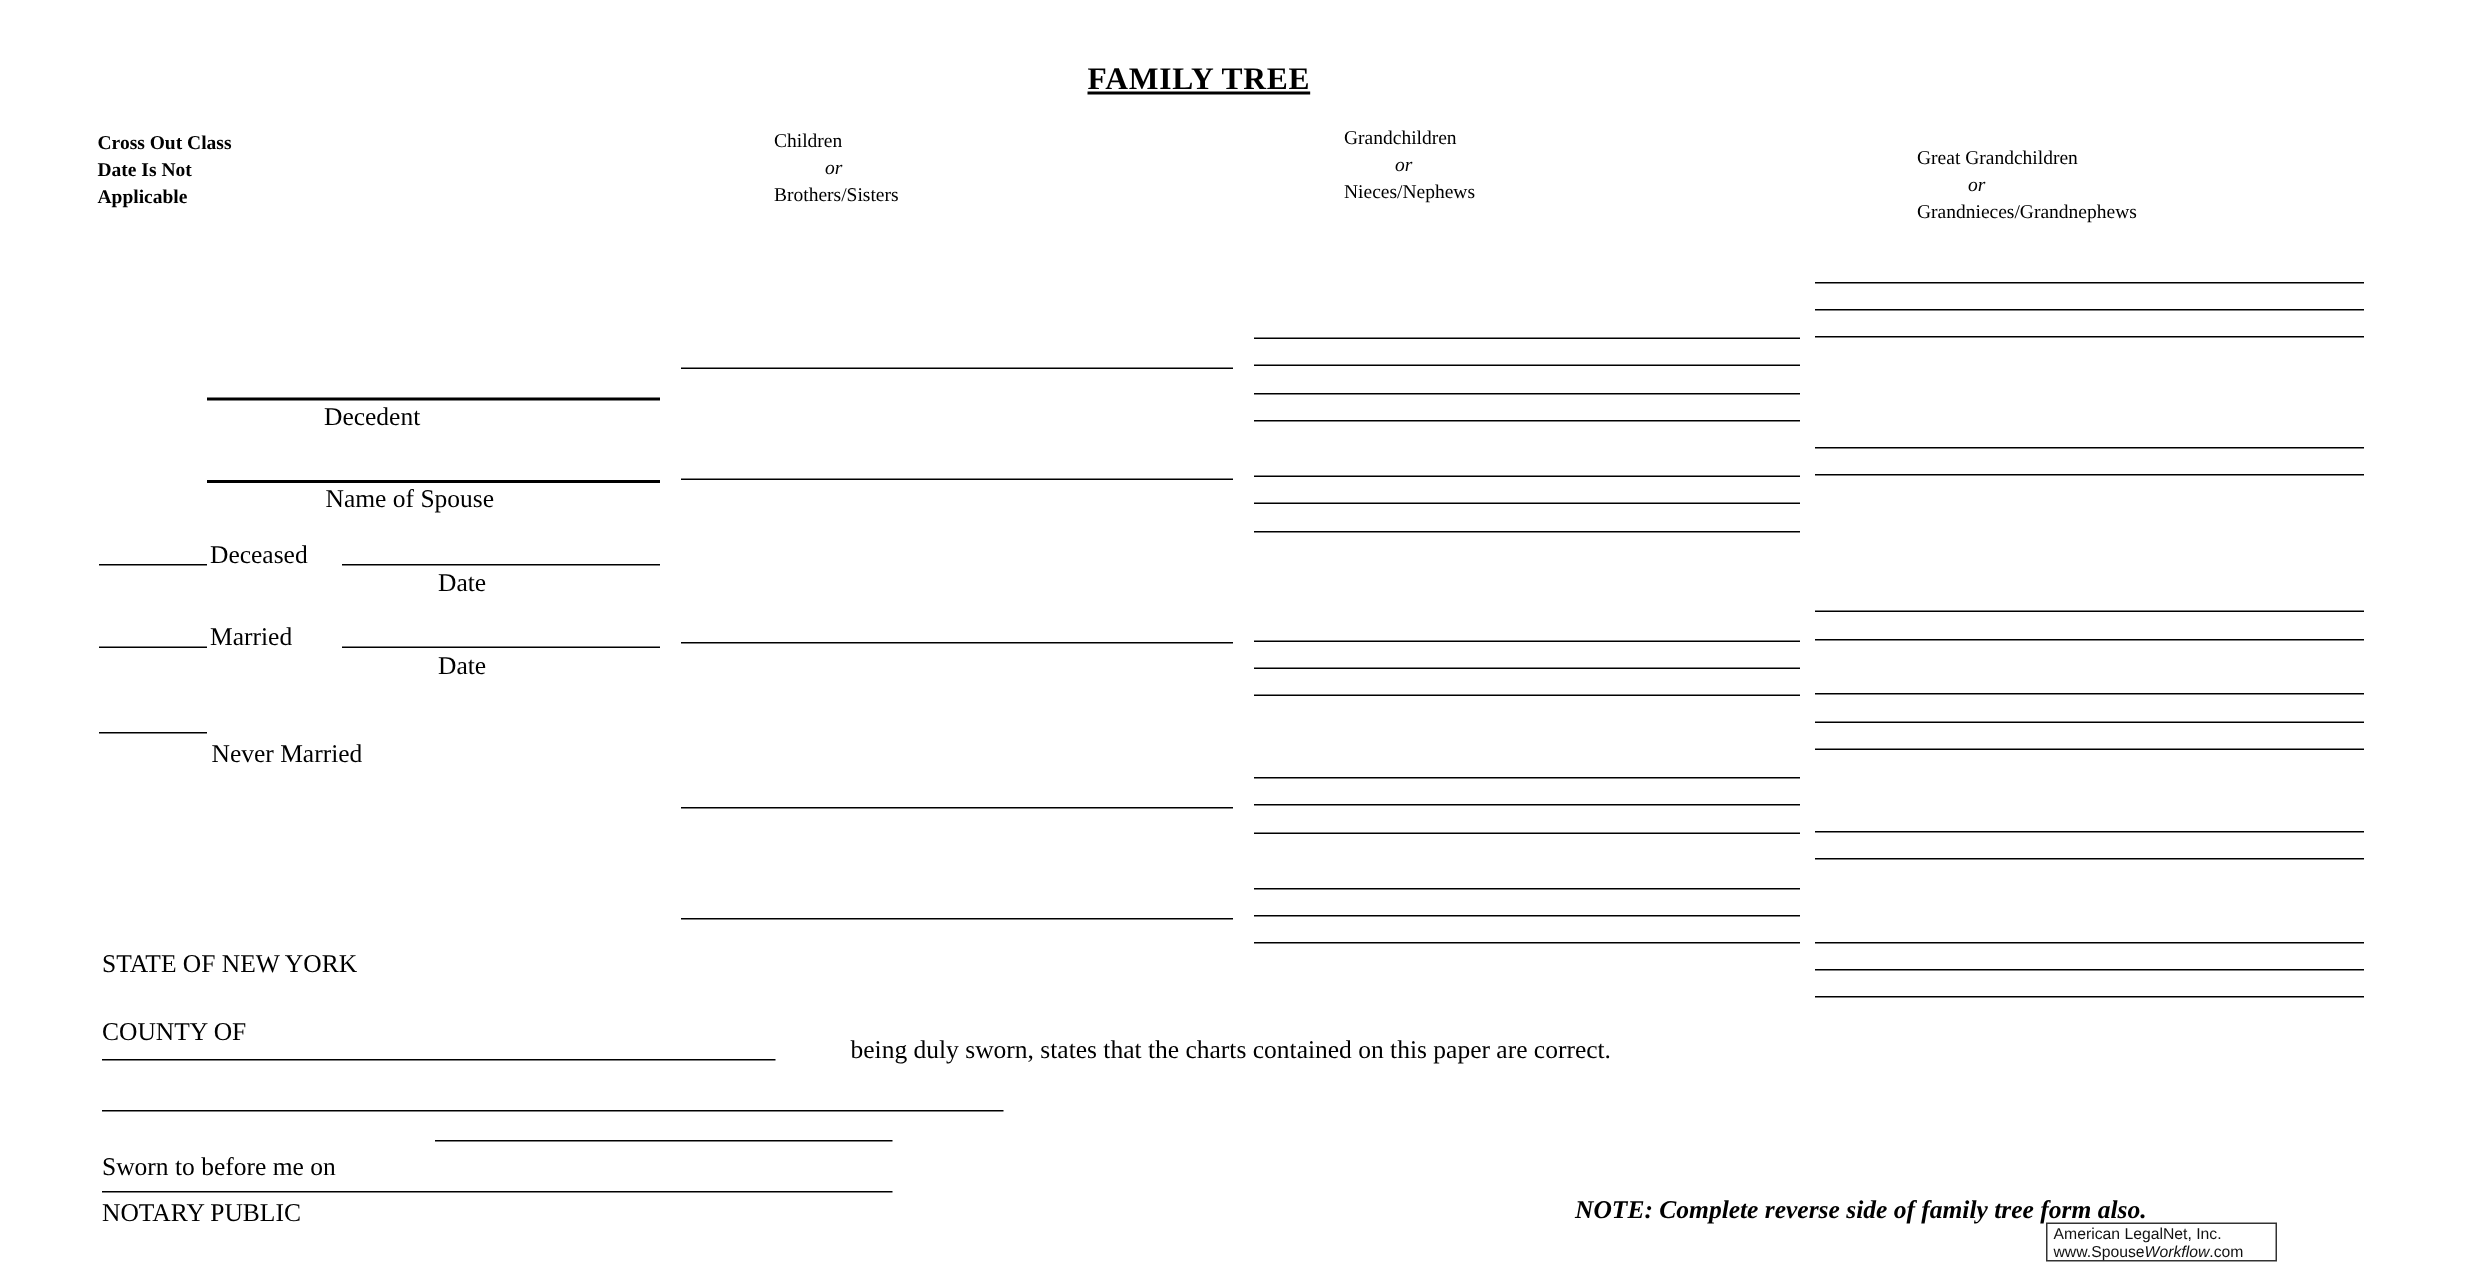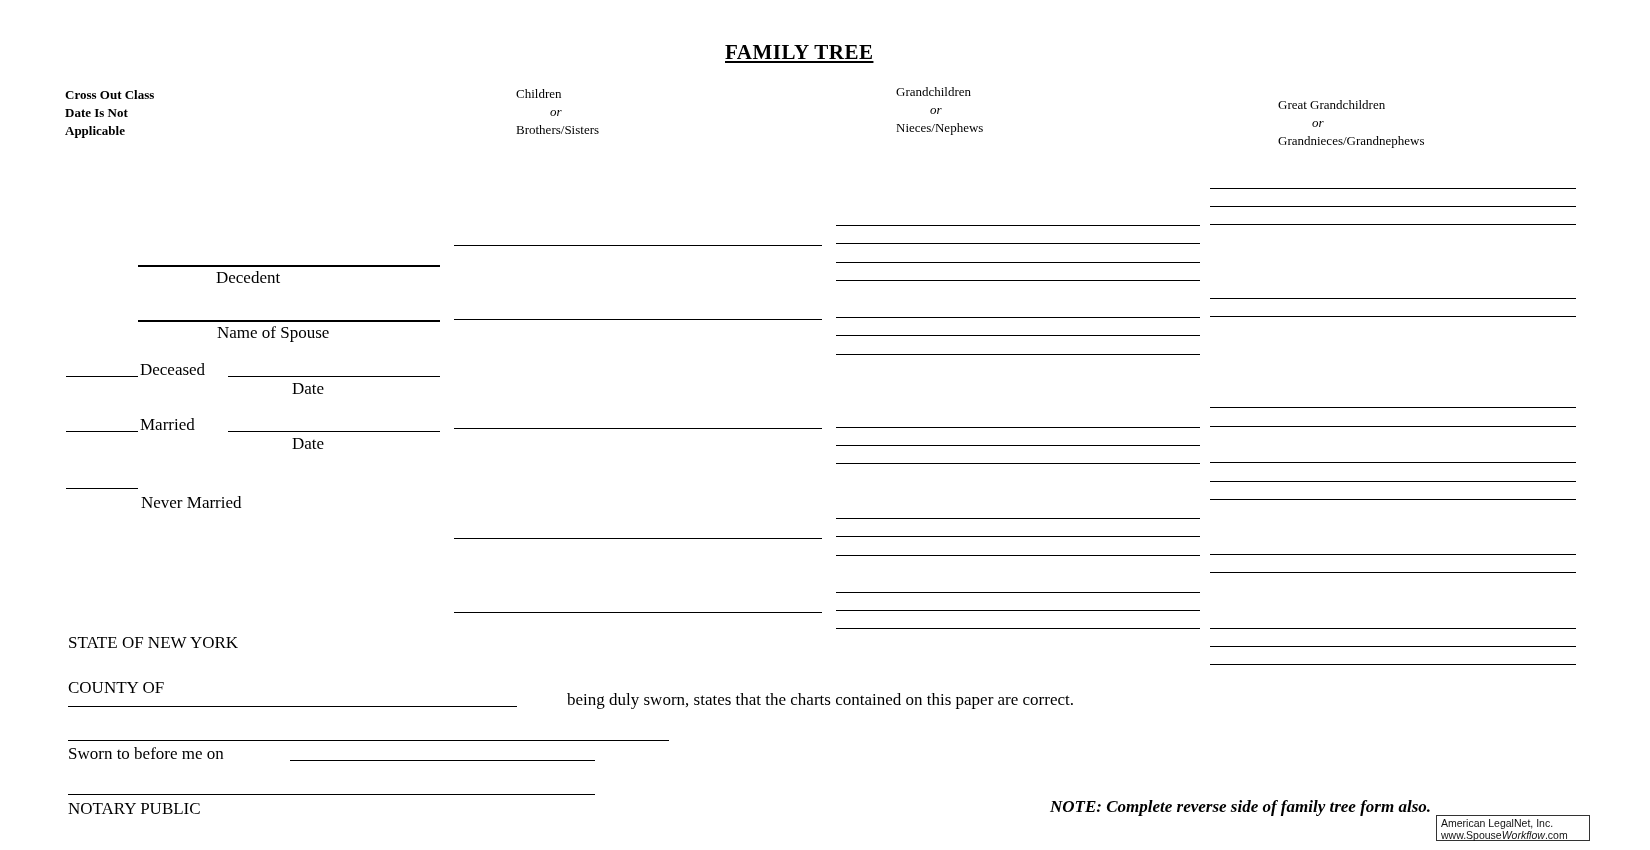--- a/index.html
+++ b/index.html
@@ -7,21 +7,21 @@
          font-family:"Liberation Serif","DejaVu Serif",serif; color:#000; }
   .abs { position:absolute; white-space:nowrap; }
   .title { left:725px; top:40px; font-size:21px; font-weight:bold; text-decoration:underline; letter-spacing:0.5px; }
   .bold { font-weight:bold; }
   .hdr { font-size:13px; line-height:18px; }
   .hdr .or { font-style:italic; padding-left:34px; display:block; }
   .lbl { font-size:17px; }
   .rule { position:absolute; height:0; border-top:1.5px solid #000; }
   .rule.thick { border-top-width:2px; }
   .note { font-size:17px; font-weight:bold; font-style:italic; }
-  .badge { left:1436px; top:815px; width:154px; height:26px; border:1px solid #333;
+  .badge { left:1364px; top:815px; width:154px; height:26px; border:1px solid #333;
            font-family:"Liberation Sans","DejaVu Sans",sans-serif; font-size:10.5px; line-height:12px;
            padding:1px 0 0 4px; box-sizing:border-box; color:#111; }
   .badge i { font-style:italic; }
 </style>
 </head>
 <body>
 
 <div class="abs title">FAMILY TREE</div>
 
 <div class="abs bold hdr" style="left:65px;top:86px;">
@@ -110,21 +110,21 @@
   <div class="rule" style="left:1210px;top:664px;width:366px;"></div>
 </div>
 
 <div class="abs lbl" style="left:68px;top:633px;">STATE OF NEW YORK</div>
 <div class="abs lbl" style="left:68px;top:652px;margin-top:26px;">COUNTY OF</div>
 
 <div class="rule" style="left:68px;top:706px;width:449px;"></div>
 <div class="abs lbl" style="left:523px;top:690px;margin-left:44px;">being duly sworn, states that the charts contained on this paper are correct.</div>
 
 <div class="rule" style="left:68px;top:740px;width:601px;"></div>
-<div class="abs lbl" style="left:68px;top:744px;">Sworn to before me on</div>
+<div class="abs lbl" style="left:68px;top:768px;">Sworn to before me on</div>
 <div class="rule" style="left:290px;top:760px;width:305px;"></div>
 
 <div class="rule" style="left:68px;top:794px;width:527px;"></div>
 <div class="abs lbl" style="left:68px;top:799px;">NOTARY PUBLIC</div>
 
 <div class="abs note" style="left:1050px;top:797px;">NOTE: Complete reverse side of family tree form also.</div>
 <div class="abs badge">
   <div>American LegalNet, Inc.</div>
   <div><span>www.Spouse</span><i>Workflow</i><span>.com</span></div>
 </div>

